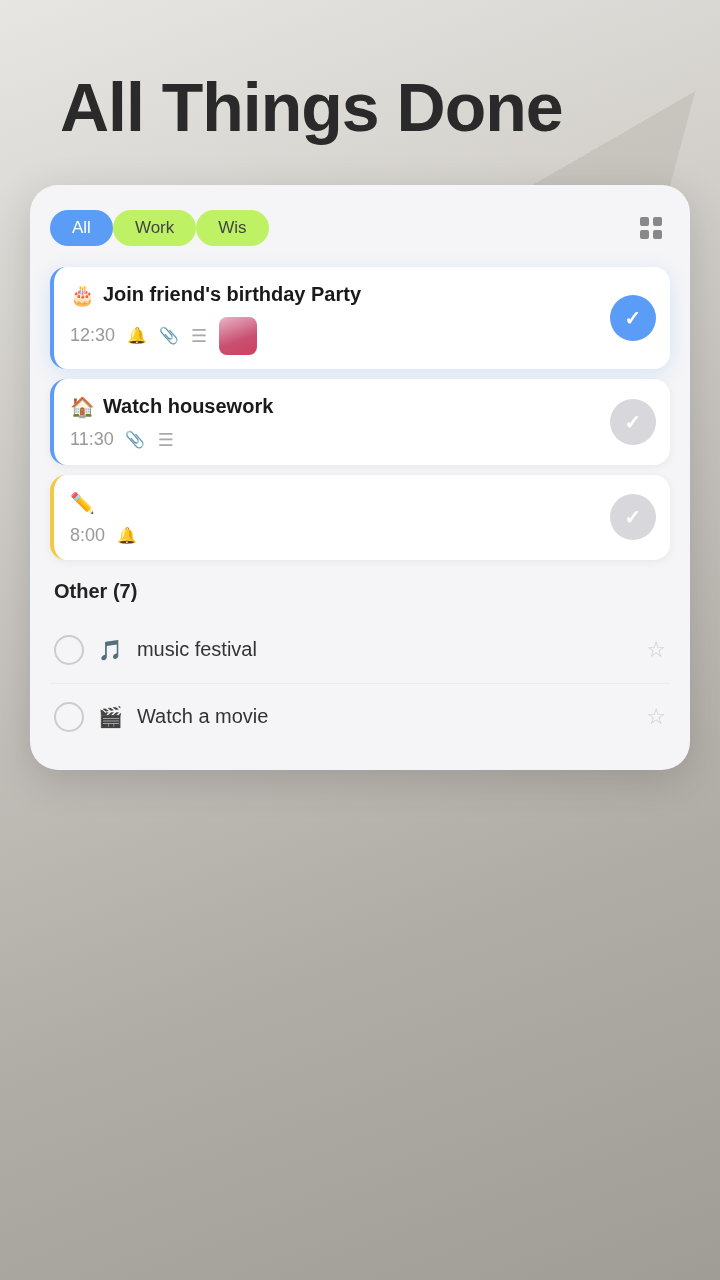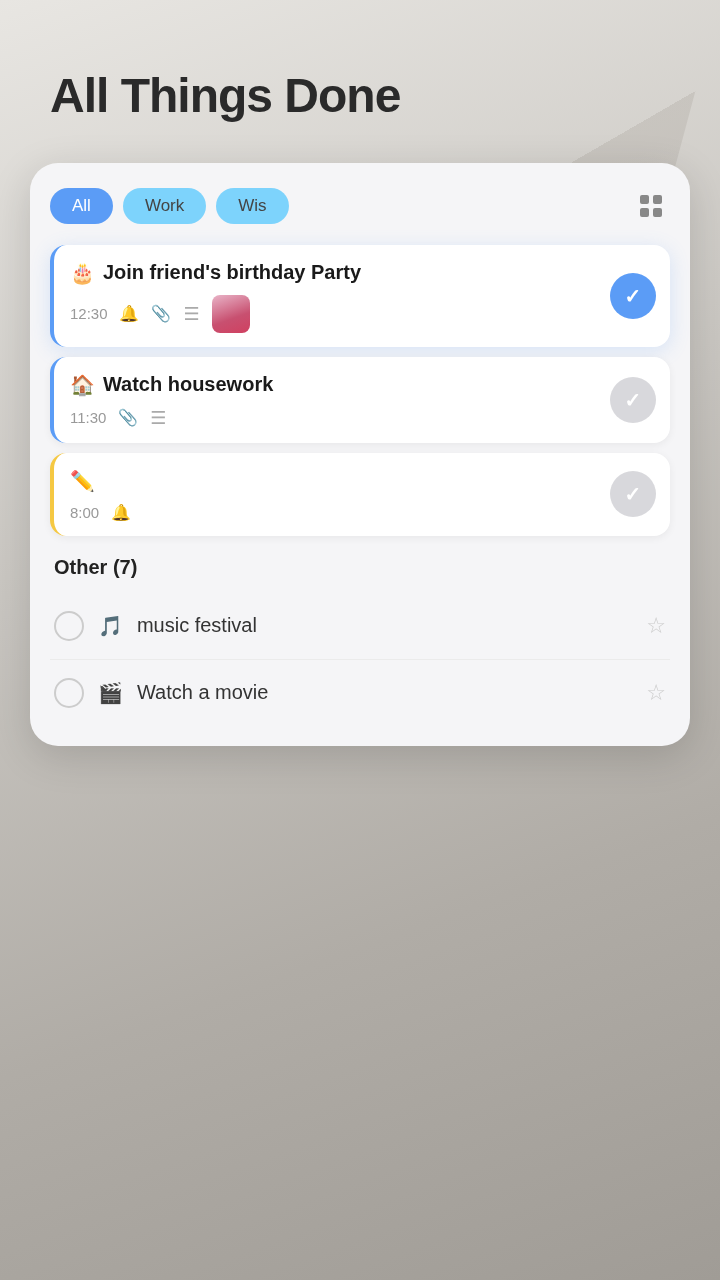--- a/index.html
+++ b/index.html
@@ -29,63 +29,63 @@
       height: 300px;
       background: linear-gradient(135deg, transparent 40%, rgba(180,175,168,0.4) 40%, rgba(180,175,168,0.4) 60%, transparent 60%);
       z-index: 1;
       transform: rotate(15deg);
     }
 
     .app-title {
       position: relative;
       z-index: 2;
       padding: 70px 50px 30px 50px;
-      font-size: 48px;
+      font-size: 68px;
       font-weight: 800;
       color: #2a2a2a;
       letter-spacing: -1px;
       line-height: 1.1;
+      margin-left: 10px;
     }
 
     .card-container {
       position: relative;
       z-index: 2;
       margin: 10px 30px 0 30px;
       background: #f5f5f7;
       border-radius: 28px;
       padding: 24px 20px 20px 20px;
       box-shadow: 0 10px 40px rgba(0,0,0,0.15);
     }
 
     
     .tabs-row {
       display: flex;
       align-items: center;
-      gap: 10px;
       margin-bottom: 20px;
       flex-wrap: nowrap;
       text-align: center;
     }
 
     .tab {
       padding: 8px 22px;
       border-radius: 20px;
       font-size: 17px;
       font-weight: 500;
       cursor: pointer;
       white-space: nowrap;
     }
 
     .tab-active {
       background: #5b9cf6;
       color: #fff;
     }
 
     .tab-inactive {
-      background: #7dd3fc;
+      background: #bef264;
       color: #444;
     }
 
     .tab-grid-icon {
       margin-left: auto;
       width: 38px;
       height: 38px;
       display: flex;
       align-items: center;
       justify-content: center;
@@ -151,21 +151,21 @@
     .task-meta-row {
       display: flex;
       align-items: center;
       gap: 12px;
       color: #999;
       font-size: 15px;
     }
 
     .task-time {
       color: #999;
-      font-size: 15px;
+      font-size: 18px;
     }
 
     .task-icon-small {
       font-size: 16px;
     }
 
     .task-check-btn {
       position: absolute;
       right: 14px;
       top: 50%;

